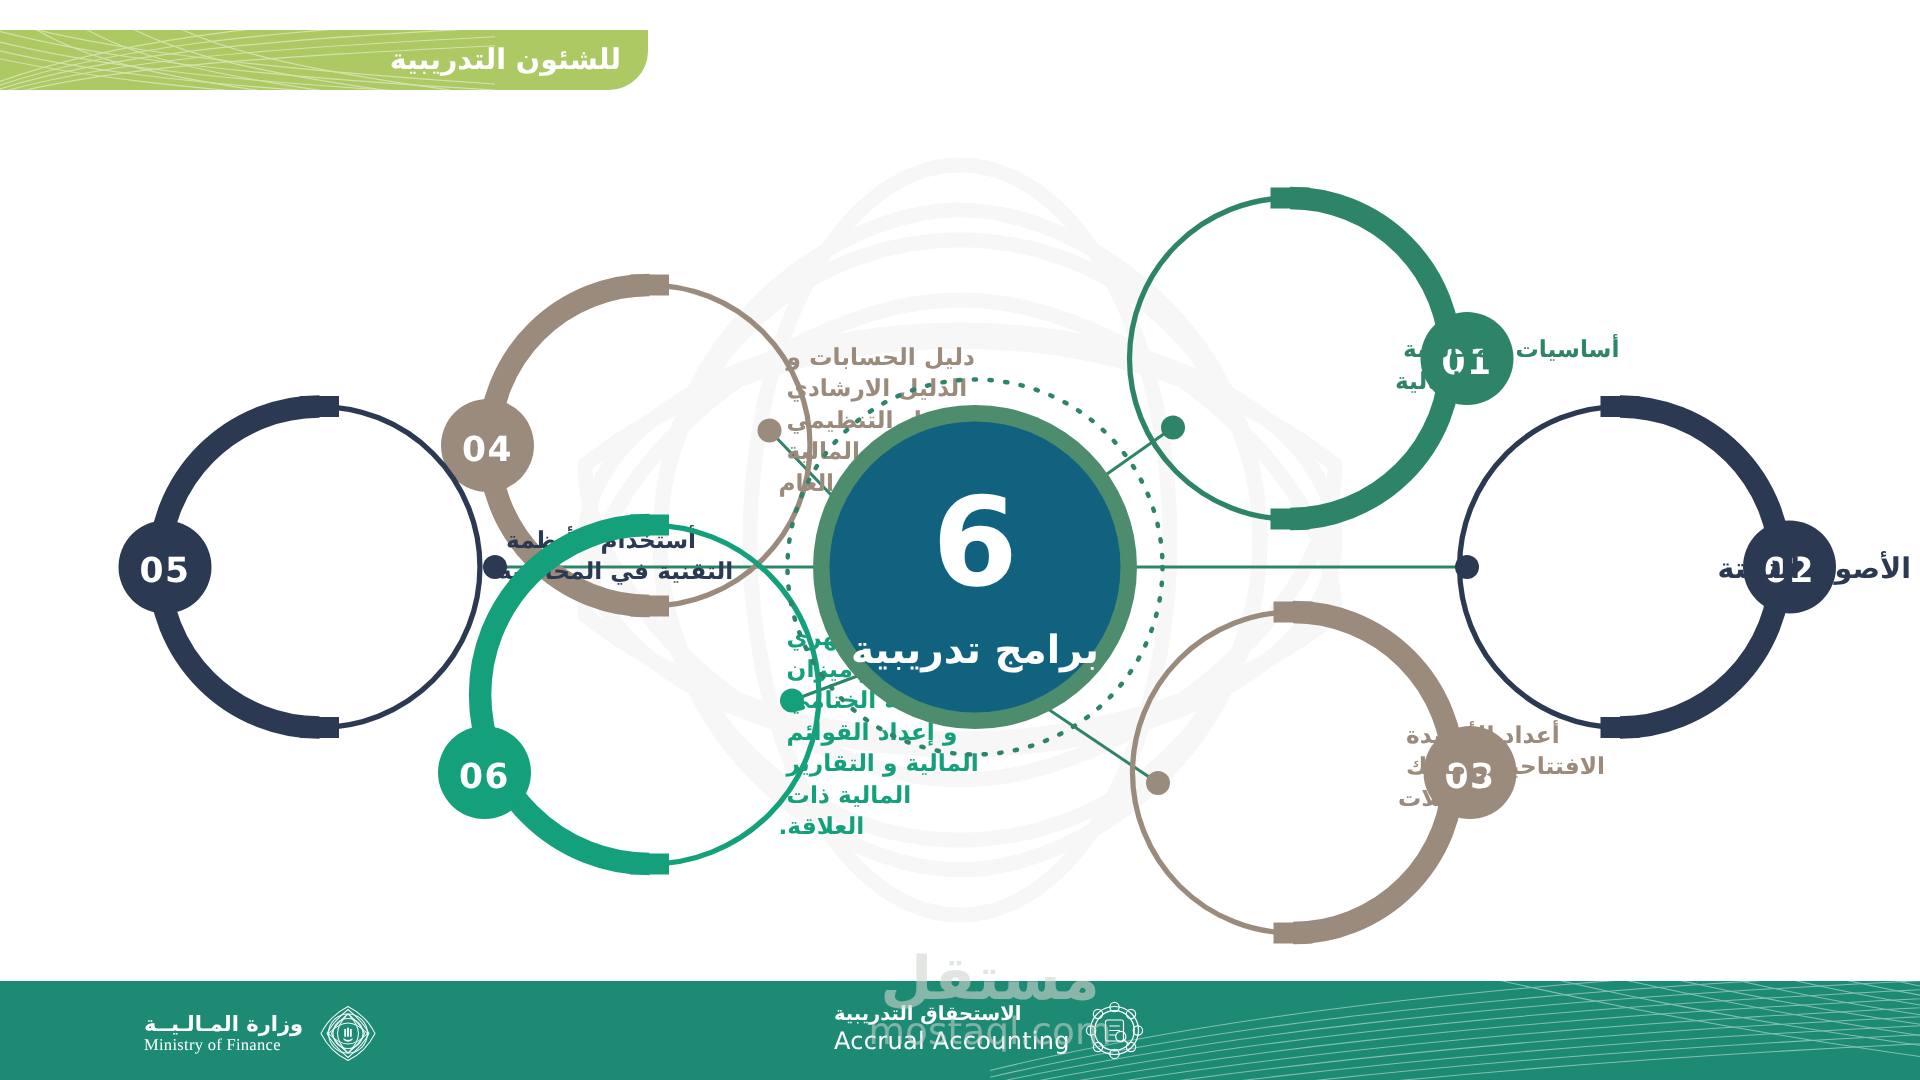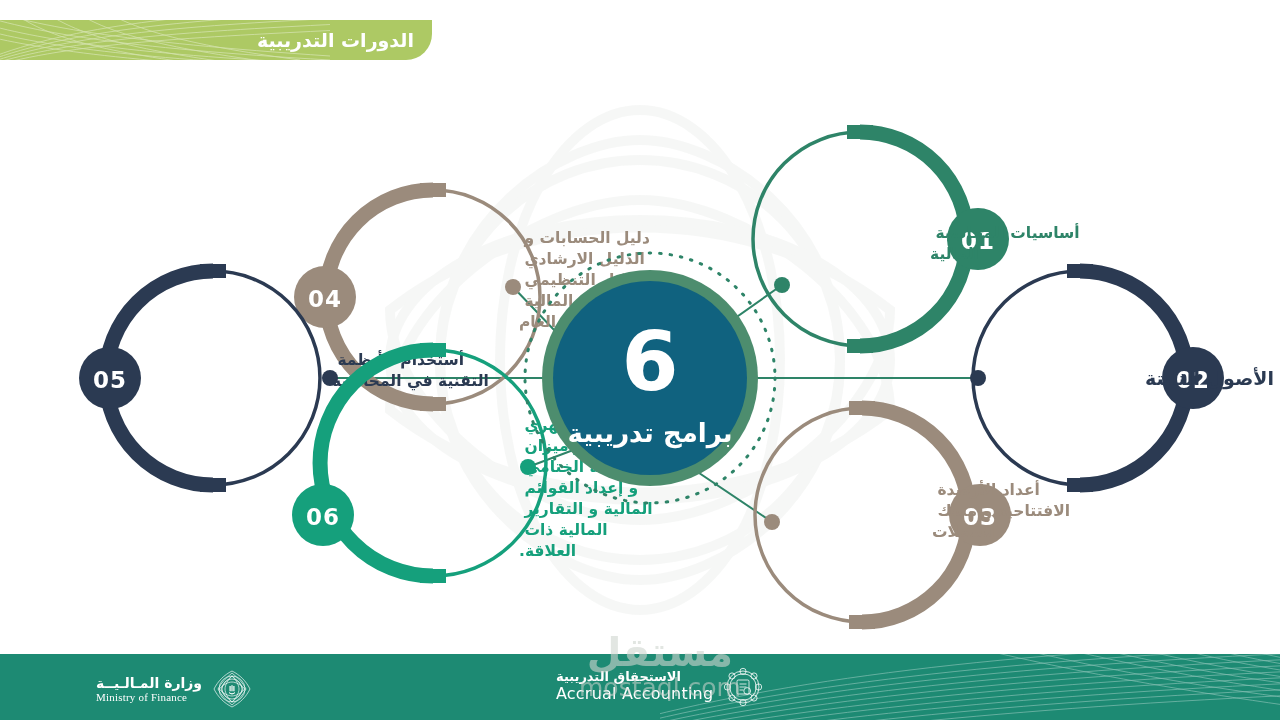--- a/index.html
+++ b/index.html
@@ -89,21 +89,21 @@
         <path d="M-30 6 C30 24 120 38 330 48"></path>
         <path d="M-30 12 C30 28 120 42 330 52"></path>
         <path d="M-30 -8 C30 12 120 28 330 40"></path>
         <path d="M-30 -16 C30 6 120 22 330 36"></path>
         <path d="M10 -10 C40 14 90 30 200 44"></path>
         <path d="M40 -12 C70 12 120 28 240 44"></path>
         <path d="M70 -12 C100 10 150 26 270 42"></path>
         <path d="M100 -12 C130 8 180 24 300 40"></path>
       </g>
     </svg>
-    <div class="header-title">الدورات التدريبية</div>
+    <div class="header-title">للشئون التدريبية</div>
   </div>
 
   <svg class="diagram" viewBox="0 0 1280 590">
 
     <g stroke-linecap="round" fill="none">
       <line x1="650" y1="318" x2="782" y2="225" stroke="#2e8468" stroke-width="2"></line>
       <line x1="690" y1="318" x2="978" y2="318" stroke="#2e8468" stroke-width="2"></line>
       <line x1="650" y1="380" x2="772" y2="462" stroke="#2e8468" stroke-width="2"></line>
       <line x1="600" y1="318" x2="513" y2="227" stroke="#2e8468" stroke-width="2"></line>
       <line x1="560" y1="318" x2="330" y2="318" stroke="#2e8468" stroke-width="2"></line>

